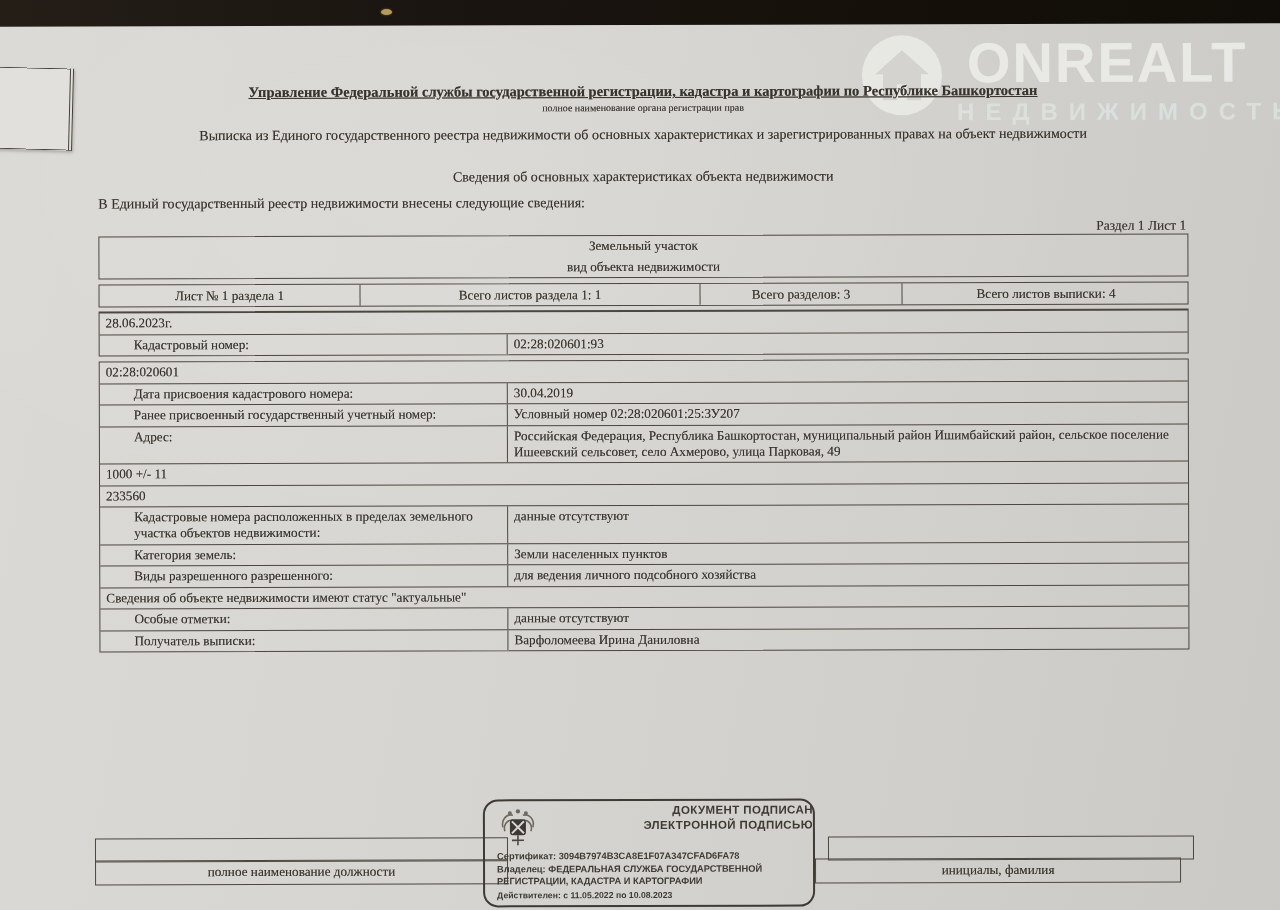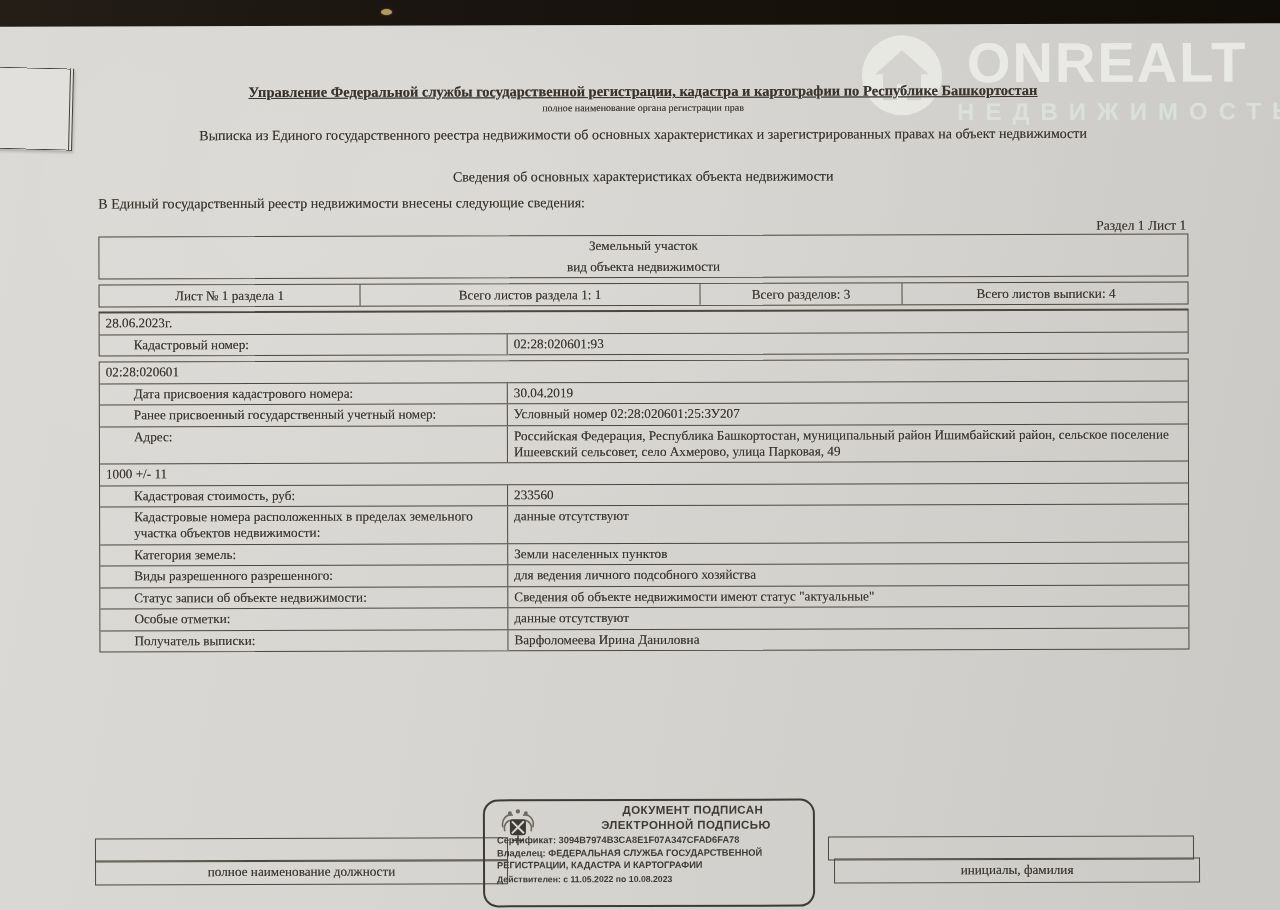--- a/index.html
+++ b/index.html
@@ -54,27 +54,27 @@
   .c4{display:grid;grid-template-columns:260px 340px 202px 288px;font-size:13.2px;line-height:16px;}
   .c4 > div{text-align:center;padding:2.5px 4px;}
   .c4 > div + div{border-left:1.3px solid #4c473f;}
   .thick-top{border-top-width:2px;}
   
   .fbox{position:absolute;border:1.2px solid #4c473f;font-size:13.2px;}
   .fbox .cap{display:block;text-align:center;padding-top:3px;}
   .box-l1{left:100px;top:812px;width:411px;height:22px;}
   .box-l2{left:100px;top:834px;width:411px;height:23px;}
   .box-r1{left:833px;top:812px;width:364px;height:22px;}
-  .box-r2{left:839px;top:834px;width:364px;height:23px;}
+  .box-r2{left:820px;top:834px;width:364px;height:23px;}
   .stamp{position:absolute;left:488px;top:774px;width:328px;height:104px;
     border:2.6px solid #3e3a34;border-radius:15px;
     font-family:"Liberation Sans","DejaVu Sans",sans-serif;color:#3e3a34;}
-  .stamp .ttl{text-align:center;font-size:11.5px;font-weight:bold;letter-spacing:0.4px;margin-top:3px;}
+  .stamp .ttl{text-align:right;font-size:11.5px;font-weight:bold;letter-spacing:0.4px;margin-top:3px;}
   .stamp .emblem{position:absolute;left:12px;top:6px;}
-  .stamp .details{position:absolute;left:12px;top:33px;width:306px;font-size:9.3px;font-weight:bold;line-height:12.5px;}
+  .stamp .details{position:absolute;left:12px;top:49px;width:306px;font-size:9.3px;font-weight:bold;line-height:12.5px;}
   .stamp .small{font-size:8.7px;font-weight:bold;margin-top:1px;}
   .stamp .t1{margin-left:88px;}
   .stamp .t2{margin-left:74px;}
 </style>
 </head>
 <body>
 
 <div class="crumb"></div>
 
 <div class="paper">
@@ -138,37 +138,35 @@
         <div class="cell soft">Условный номер 02:28:020601:25:ЗУ207</div>
       </div>
       <div class="trow">
         <div class="cell lbl soft">Адрес:</div>
         <div class="cell soft">Российская Федерация, Республика Башкортостан, муниципальный район Ишимбайский район, сельское поселение Ишеевский сельсовет, село Ахмерово, улица Парковая, 49</div>
       </div>
       <div class="trow">
         <div class="cell soft">1000 +/- 11</div>
       </div>
       <div class="trow">
-        <div class="cell lbl soft">Кадастровая стоимость, руб:</div>
         <div class="cell soft">233560</div>
       </div>
       <div class="trow">
         <div class="cell lbl soft">Кадастровые номера расположенных в пределах земельного участка объектов недвижимости:</div>
         <div class="cell soft">данные отсутствуют</div>
       </div>
       <div class="trow">
         <div class="cell lbl soft">Категория земель:</div>
         <div class="cell soft">Земли населенных пунктов</div>
       </div>
       <div class="trow">
         <div class="cell lbl soft">Виды разрешенного разрешенного:</div>
         <div class="cell soft">для ведения личного подсобного хозяйства</div>
       </div>
       <div class="trow">
-        <div class="cell lbl soft">Статус записи об объекте недвижимости:</div>
         <div class="cell soft">Сведения об объекте недвижимости имеют статус "актуальные"</div>
       </div>
       <div class="trow">
         <div class="cell lbl soft">Особые отметки:</div>
         <div class="cell soft">данные отсутствуют</div>
       </div>
       <div class="trow">
         <div class="cell lbl soft">Получатель выписки:</div>
         <div class="cell soft">Варфоломеева Ирина Даниловна</div>
       </div>

